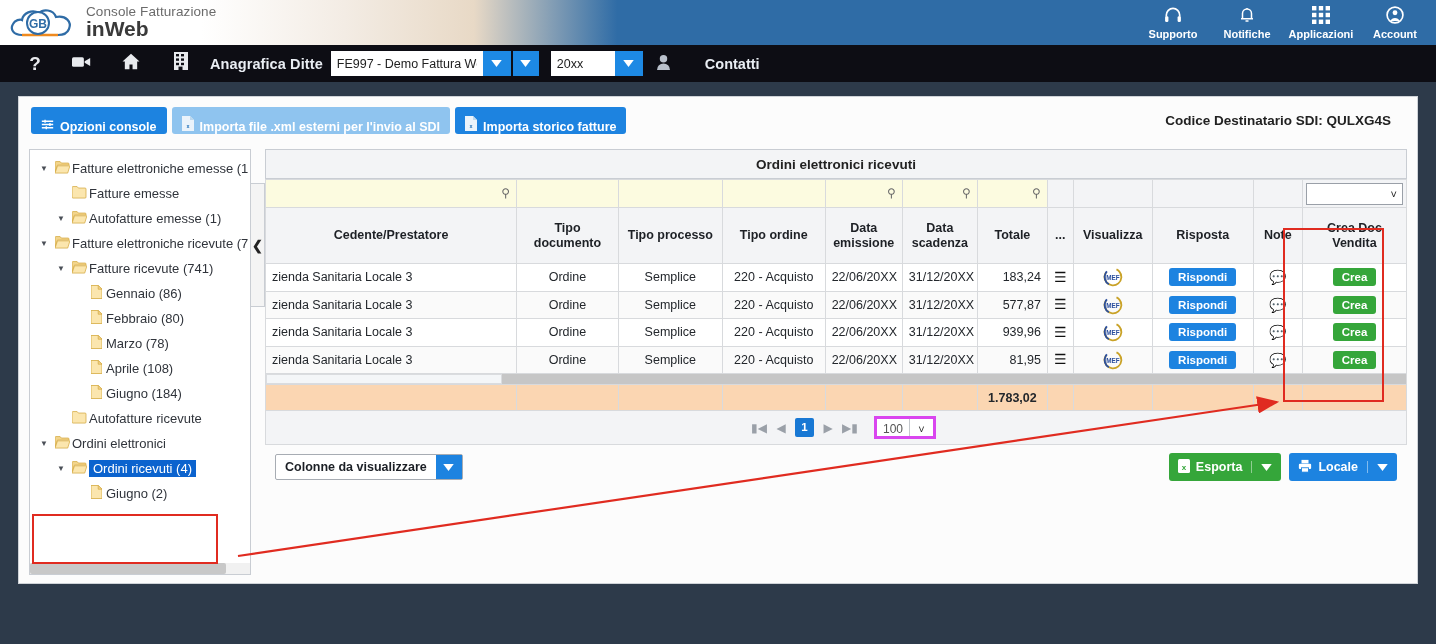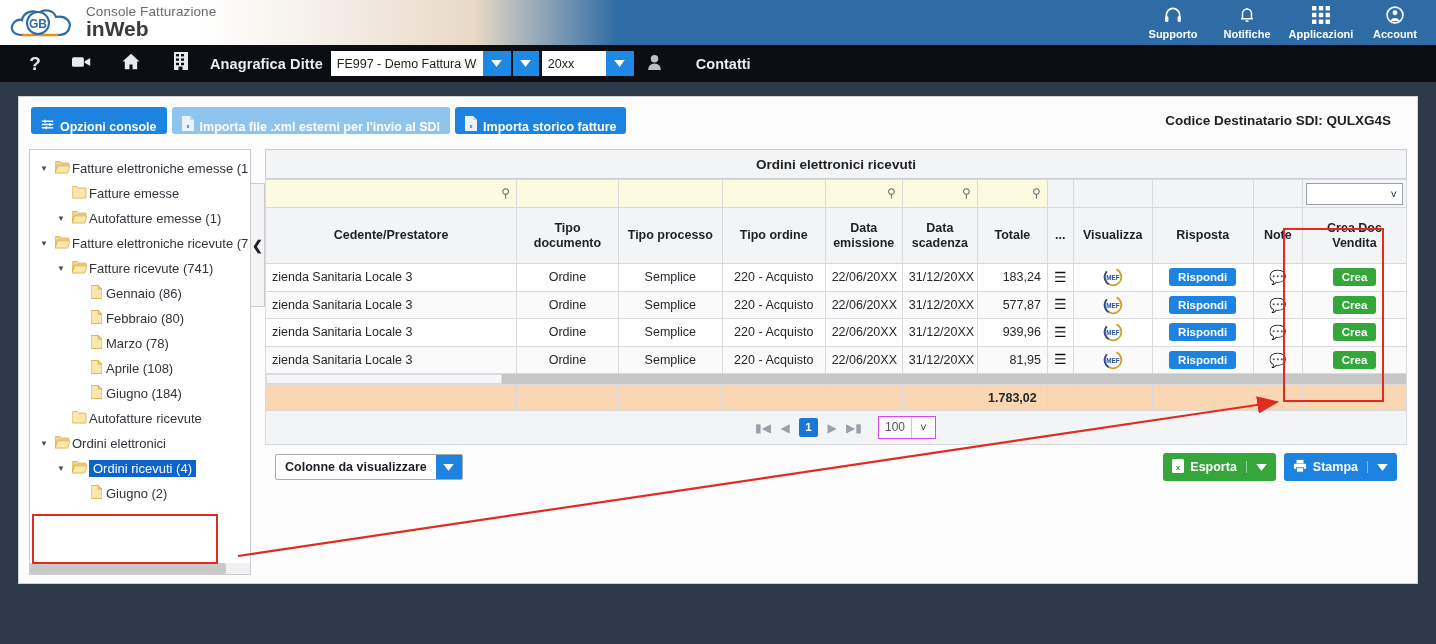--- a/index.html
+++ b/index.html
@@ -153,21 +153,21 @@
 
   tr.totals td { background:#fbd6b2; height:26px; font-size:12.5px; font-weight:bold; color:#23272c; text-align:center; }
 
   .pager {
     height:34px; background:#f3f4f6; border:1px solid #d8dadd; border-top:none;
     display:flex; align-items:center; justify-content:flex-end; padding-right:470px;
     gap:6px;
   }
   .pg { color:#9aa0a8; font-size:12px; width:16px; text-align:center; cursor:pointer; }
   .pg.num { background:#1878d4; color:#fff; width:19px; height:19px; line-height:19px; border-radius:2px; font-weight:bold; font-size:11.5px; }
-  .pgsel { display:flex; align-items:stretch; border:1px solid #d946ef; background:#fff; height:23px; margin-left:10px; }
+  .pgsel { display:flex; align-items:stretch; border:3px solid #d946ef; background:#fff; height:23px; margin-left:10px; }
   .pgsel span.v { width:32px; text-align:center; line-height:21px; font-size:12px; color:#555; }
   .pgsel span.a { width:24px; border-left:1px solid #c4c8cd; text-align:center; line-height:21px; font-size:11px; color:#333; }
 
   .footbar { height:44px; display:flex; align-items:center; padding:0 10px; }
   .colsel {
     display:flex; align-items:stretch; border:1px solid #a7acb3; background:#fff; height:26px; border-radius:2px;
   }
   .colsel .t { padding:0 9px; line-height:24px; font-size:12.5px; font-weight:bold; color:#1b1f25; }
   .colsel .a { width:26px; background:#1d83e0; color:#fff; display:flex; align-items:center; justify-content:center; font-size:11px; }
   .foot-right { margin-left:auto; display:flex; gap:8px; }
@@ -289,21 +289,21 @@
           <path d="M0 0h12L6 8z"></path>
         </svg>
     </div>
     <div class="cbtn sep">
       <svg width="11" height="7" viewBox="0 0 12 8" fill="#fff">
           <path d="M0 0h12L6 8z"></path>
         </svg>
     </div>
   </div>
 
-  <div class="combo" style="margin-left:3px;">
+  <div class="combo" style="margin-left:12px;">
     <input style="width: 64px;" readonly="" value="20xx">
     <div class="cbtn">
       <svg width="11" height="7" viewBox="0 0 12 8" fill="#fff">
           <path d="M0 0h12L6 8z"></path>
         </svg>
     </div>
   </div>
 
   <div class="nav-contact">
     <span class="ci">
@@ -695,21 +695,21 @@
           </div>
           <div class="split-btn blue">
             <span class="lbl">
               <span>
                 <svg width="14" height="14" viewBox="0 0 16 16" fill="#fff">
                     <rect x="4" y="1" width="8" height="4"></rect>
                     <rect x="1" y="5.5" width="14" height="6" rx="1.2"></rect>
                     <rect x="4" y="10" width="8" height="5" fill="#fff" stroke="#1d83e0" stroke-width="1"></rect>
                   </svg>
               </span>
-              <span>Stampa</span>
+              <span>Locale</span>
             </span>
             <span class="car">
               <svg width="11" height="7" viewBox="0 0 12 8" fill="#fff">
                   <path d="M0 0h12L6 8z"></path>
                 </svg>
             </span>
           </div>
         </div>
       </div>
 

